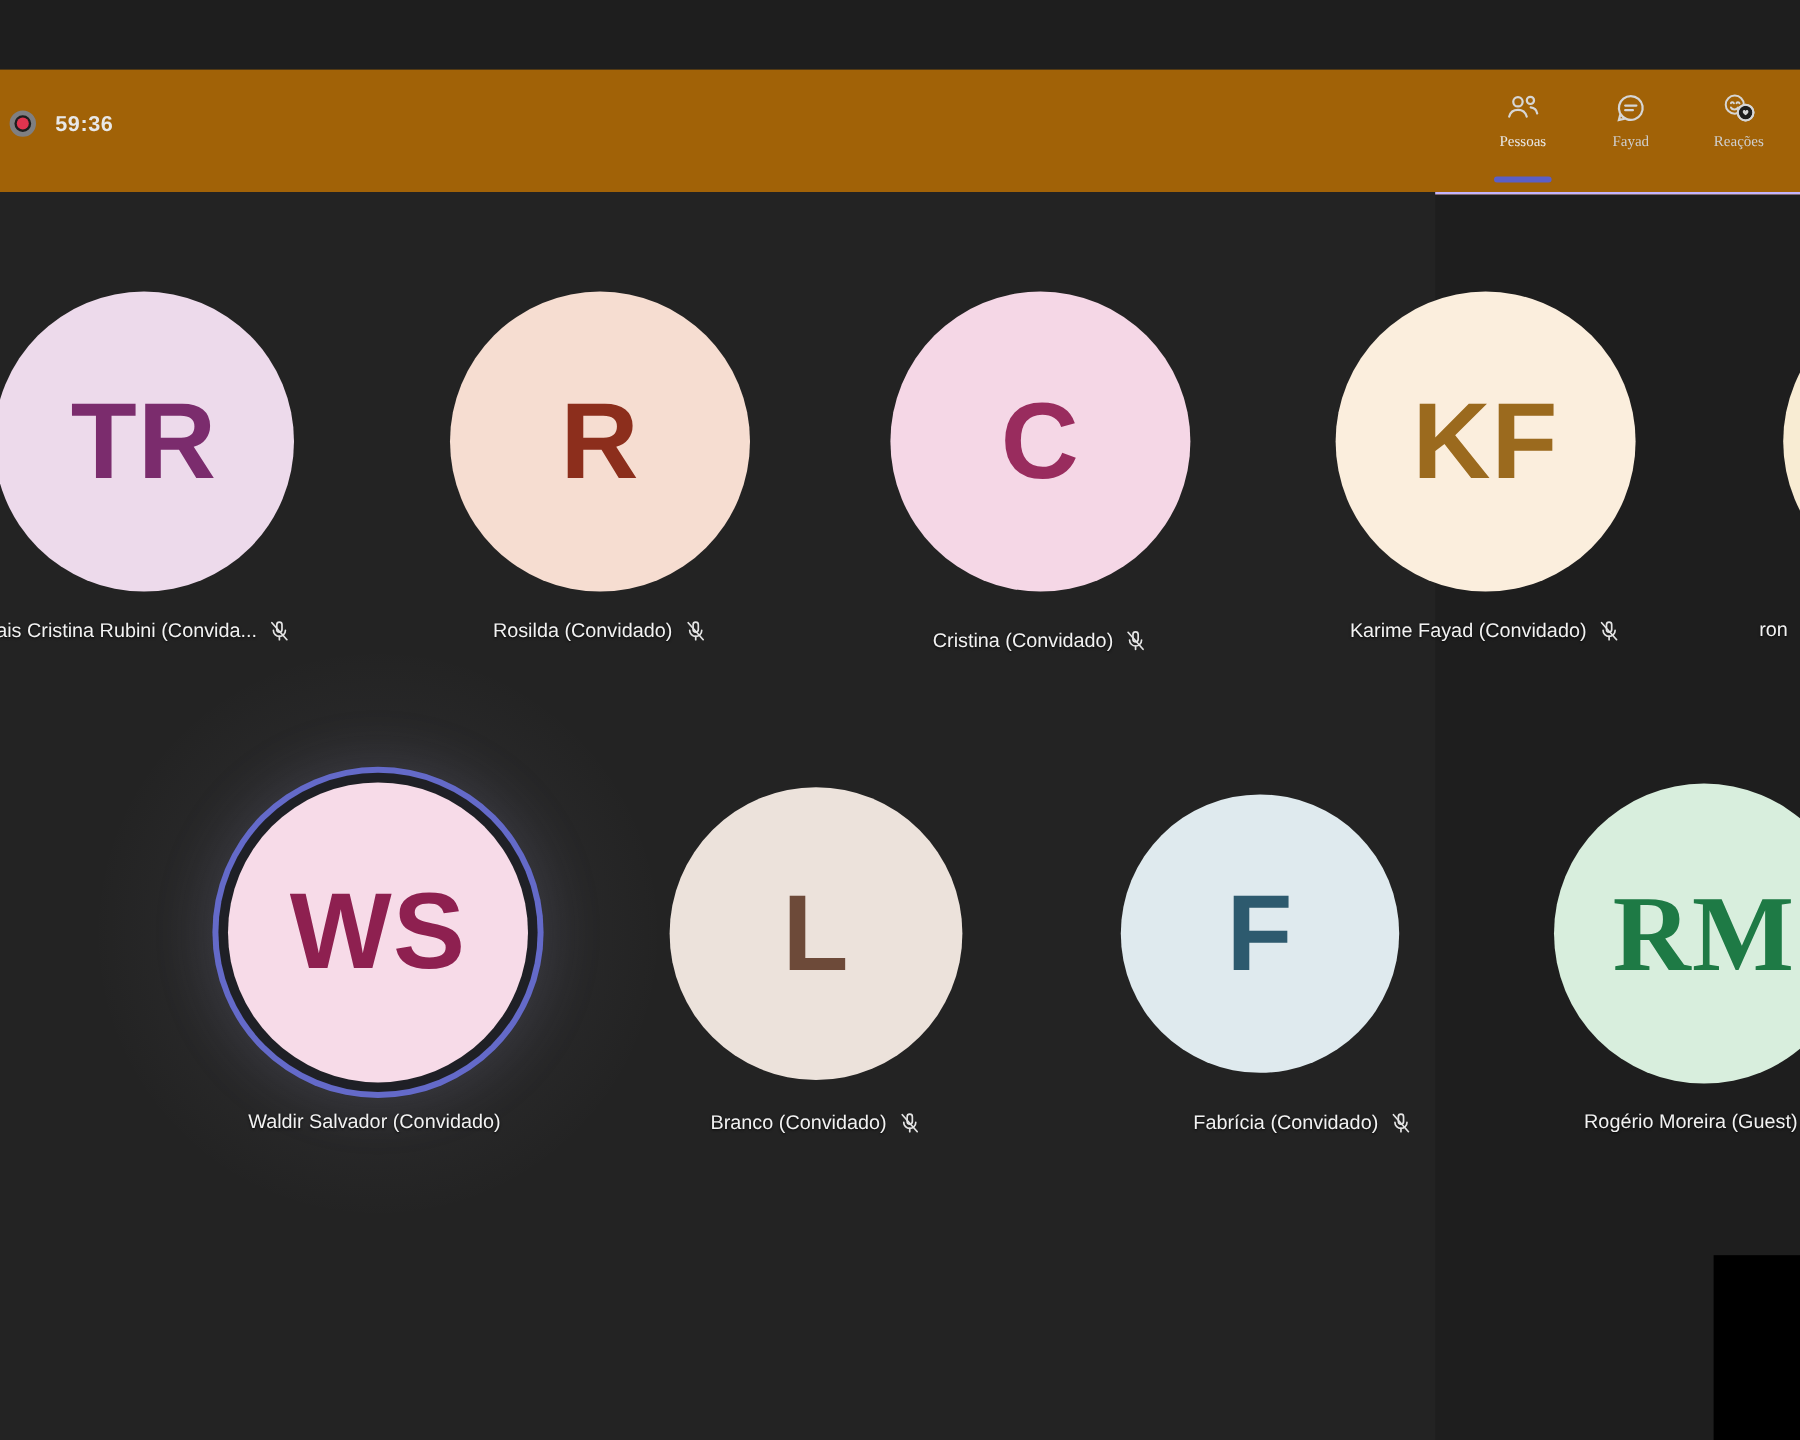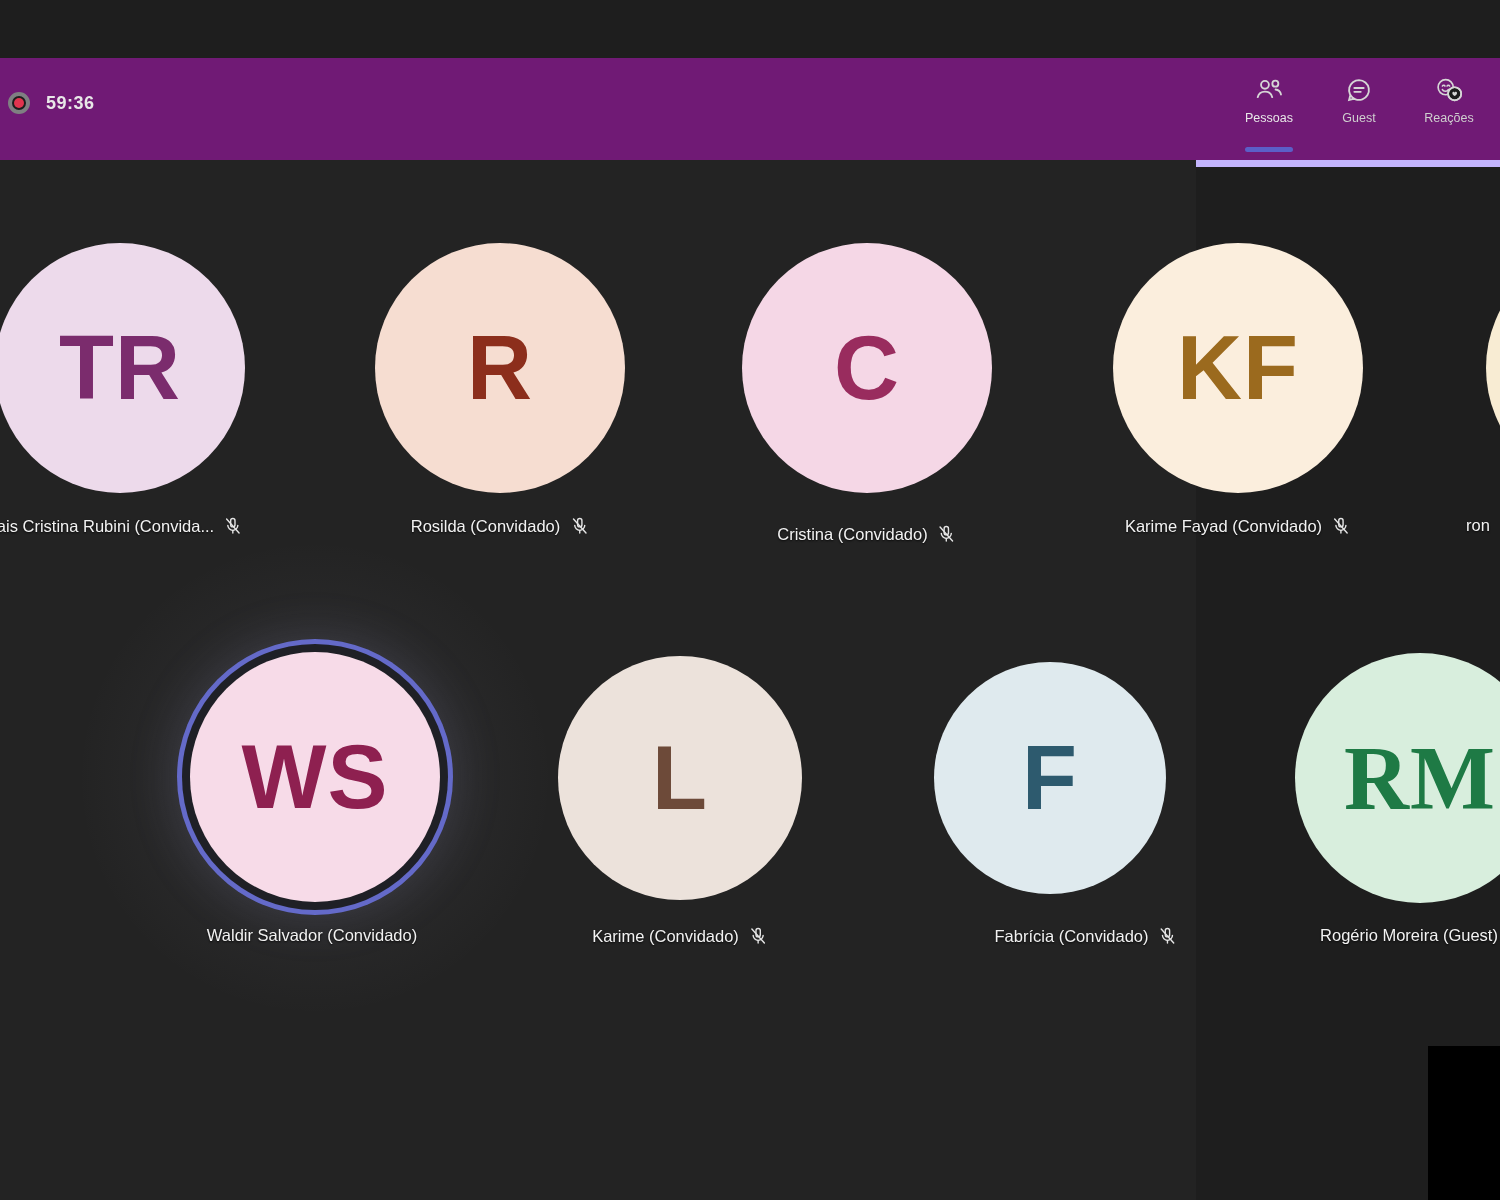--- a/index.html
+++ b/index.html
@@ -17,41 +17,41 @@
     background:#040404;
   }
   .titlebar .title{
     position:absolute;top:20px;left:1110px;transform:translateX(-50%);
     white-space:nowrap;color:#f0f0f0;font-size:17px;letter-spacing:.2px;
   }
 
   
   .toolbar{
     position:absolute;left:0;top:58px;width:100%;height:102px;
-    background:#701a75;border-bottom:7px solid #c4b5fd;
+    background:#a16207;border-bottom:2px solid #c4b5fd;
   }
   .rec{position:absolute;left:8px;top:34px;display:flex;align-items:center;gap:16px;}
   .rec-dot{
     width:22px;height:22px;border-radius:50%;
     border:4px solid #7f7f82;background:#1d1d1d;
     display:flex;align-items:center;justify-content:center;box-sizing:border-box;
   }
   .rec-dot::after{content:"";width:10px;height:10px;border-radius:50%;background:#e1344f;}
   .rec-time{color:#e8e8e8;font-size:18px;font-weight:bold;letter-spacing:.5px;}
 
   .toolbar-buttons{
     position:absolute;right:14px;top:8px;display:flex;gap:16px;
   }
   .tbtn{
     position:relative;width:74px;height:86px;
     display:flex;flex-direction:column;align-items:center;justify-content:flex-start;
     padding-top:10px;box-sizing:border-box;cursor:pointer;background:transparent;border:none;
   }
   .tbtn .ticon{width:30px;height:28px;}
-  .tbtn .tlabel{margin-top:7px;font-size:12.5px;color:#cfcfcf;}
+  .tbtn .tlabel{margin-top:7px;font-size:12.5px;color:#cfcfcf;font-family:Liberation Serif, serif;}
   .tbtn.active .tlabel{color:#e8e8e8;}
   .tbtn.active::after{
     content:"";position:absolute;bottom:0;left:50%;transform:translateX(-50%);
     width:48px;height:5px;border-radius:3px;background:var(--accent,#5b5fc7);
   }
 
   
   .stage{
     position:absolute;left:0;top:160px;width:1196px;height:1040px;
     background:
@@ -127,21 +127,21 @@
         </svg>
         <span class="tlabel">Pessoas</span>
       </button>
 
       <button class="tbtn">
         <svg class="ticon" viewBox="0 0 24 24" fill="none" stroke="#d6d6d6" stroke-width="1.6" stroke-linecap="round">
           <path d="M12 3.5a8.5 8.5 0 1 1-7.4 12.7L3.5 20.5l4.5-1A8.5 8.5 0 0 1 12 3.5z"></path>
           <line x1="8" y1="10.3" x2="16" y2="10.3"></line>
           <line x1="8" y1="13.6" x2="13.5" y2="13.6"></line>
         </svg>
-        <span class="tlabel">Guest</span>
+        <span class="tlabel">Fayad</span>
       </button>
 
       <button class="tbtn">
         <svg class="ticon" viewBox="0 0 27 24" fill="none" stroke="#d6d6d6" stroke-width="1.5" stroke-linecap="round">
           <circle cx="10.5" cy="9.5" r="6.8"></circle>
           <path d="M7.6 8.4c.4-.9 1.9-.9 2.2 0M11.8 8.4c.4-.9 1.9-.9 2.2 0"></path>
           <path d="M7.6 11.6c.9 2 4.4 2 5.3 0"></path>
           <circle cx="18.6" cy="15.4" r="5.9" fill="#1d1d1d"></circle>
           <circle cx="18.6" cy="15.4" r="5.9"></circle>
           <path d="M16.5 14.5c.4-1.5 2.1-1.2 2.1.1 0-1.3 1.7-1.6 2.1-.1.3 1.2-1.1 2.4-2.1 3-1-.6-2.4-1.8-2.1-3z" fill="#d6d6d6" stroke="none"></path>
@@ -231,21 +231,21 @@
       <span class="pname">Waldir Salvador (Convidado)</span>
 
     </div>
   </div>
 
   <div class="tile p7">
     <div class="circle" style="background: rgb(236, 226, 219);">
       <span class="initials" style="color: rgb(109, 74, 57);">L</span>
     </div>
     <div class="nameplate">
-      <span class="pname">Karime (Convidado)</span>
+      <span class="pname">Branco (Convidado)</span>
       <svg class="micicon" viewBox="0 0 24 24" fill="none" stroke="#e4e4e4" stroke-width="1.7" stroke-linecap="round">
         <rect x="9.4" y="3" width="5.2" height="10" rx="2.6"></rect>
         <path d="M6 11.2c0 3.3 2.7 6 6 6s6-2.7 6-6"></path>
         <line x1="12" y1="17.2" x2="12" y2="20.5"></line>
         <line x1="4.5" y1="3.5" x2="19.5" y2="20.5"></line>
       </svg>
     </div>
   </div>
 
   <div class="tile p8">

